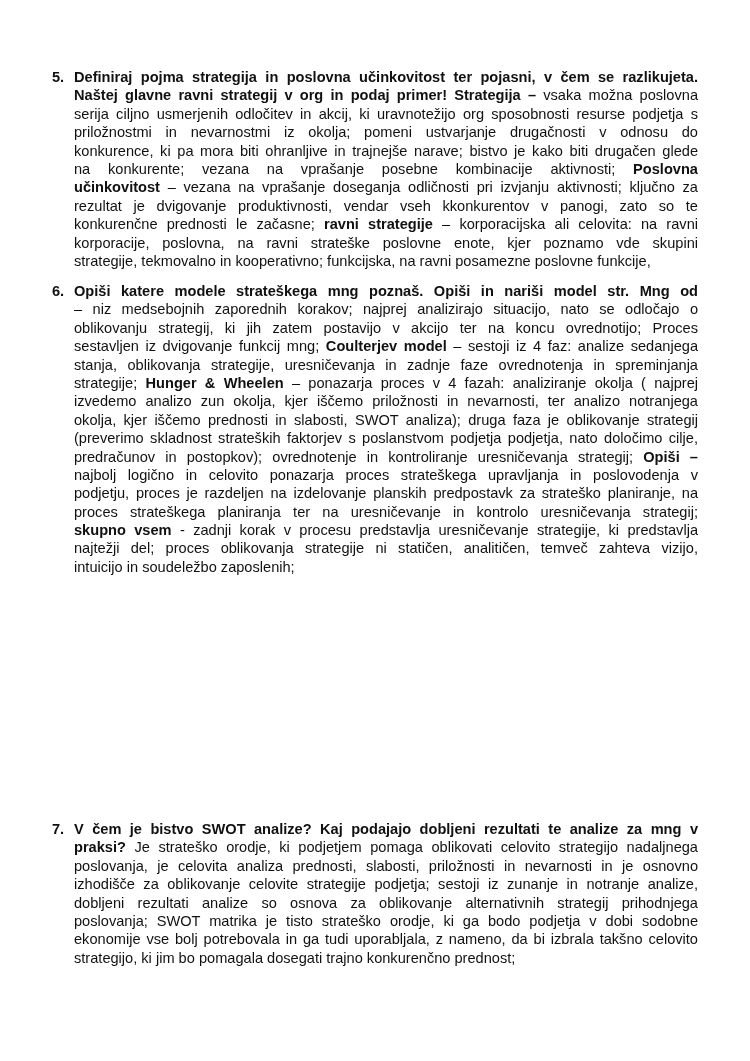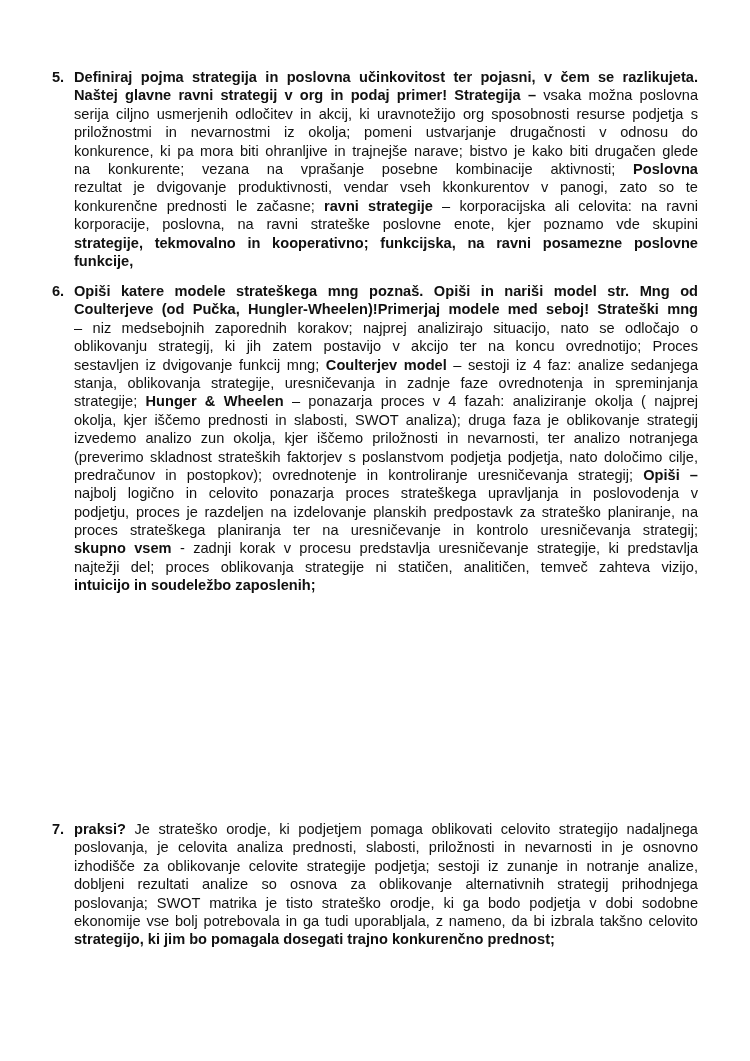--- a/index.html
+++ b/index.html
@@ -23,21 +23,21 @@
   .line {
     display: block; height: 18.4px; white-space: nowrap;
     text-align: justify; text-align-last: justify;
   }
   .line.last { text-align-last: left; }
   .b { font-weight: bold; }
   #item-5 { top: 68px; }
   #item-6 { top: 282px; }
   #item-7 { top: 820px; }
   .line-inner { display: block; width: 624px; white-space: normal; text-align: justify; text-align-last: justify; }
-  .line.last .line-inner { text-align-last: left; font-weight: bold; }
+  .line.last .line-inner { text-align-last: left; }
 </style>
 </head>
 <body>
 
 <div class="page">
 
   <div class="item" id="item-5">
     <span class="item-number">5.</span>
     <div class="item-body">
         <span class="line">
@@ -52,20 +52,23 @@
         <span class="line">
           <span class="line-inner"><span>priložnostmi in nevarnostmi iz okolja; pomeni ustvarjanje drugačnosti v odnosu do</span></span>
         </span>
         <span class="line">
           <span class="line-inner"><span>konkurence, ki pa mora biti ohranljive in trajnejše narave; bistvo je kako biti drugačen glede</span></span>
         </span>
         <span class="line">
           <span class="line-inner"><span>na konkurente; vezana na vprašanje posebne kombinacije aktivnosti; </span><span class="b">Poslovna</span></span>
         </span>
         <span class="line">
+          <span class="line-inner"><span class="b">učinkovitost</span><span> – vezana na vprašanje doseganja odličnosti pri izvjanju aktivnosti; ključno za</span></span>
+        </span>
+        <span class="line">
           <span class="line-inner"><span>rezultat je dvigovanje produktivnosti, vendar vseh kkonkurentov v panogi, zato so te</span></span>
         </span>
         <span class="line">
           <span class="line-inner"><span>konkurenčne prednosti le začasne; </span><span class="b">ravni strategije</span><span> – korporacijska ali celovita: na ravni</span></span>
         </span>
         <span class="line">
           <span class="line-inner"><span>korporacije, poslovna, na ravni strateške poslovne enote, kjer poznamo vde skupini</span></span>
         </span>
         <span class="line last">
           <span class="line-inner"><span>strategije, tekmovalno in kooperativno; funkcijska, na ravni posamezne poslovne funkcije,</span></span>
@@ -73,42 +76,39 @@
       </div>
   </div>
 
   <div class="item" id="item-6">
     <span class="item-number">6.</span>
     <div class="item-body">
         <span class="line">
           <span class="line-inner"><span class="b">Opiši katere modele strateškega mng poznaš. Opiši in nariši model str. Mng od</span></span>
         </span>
         <span class="line">
-          <span class="line-inner"><span class="b">Coulterjeve (od Pučka, Hungler-Wheelen)!Primerjaj modele med seboj! Strateški mng</span></span>
-        </span>
-        <span class="line">
           <span class="line-inner"><span>– niz medsebojnih zaporednih korakov; najprej analizirajo situacijo, nato se odločajo o</span></span>
         </span>
         <span class="line">
           <span class="line-inner"><span>oblikovanju strategij, ki jih zatem postavijo v akcijo ter na koncu ovrednotijo; Proces</span></span>
         </span>
         <span class="line">
           <span class="line-inner"><span>sestavljen iz dvigovanje funkcij mng; </span><span class="b">Coulterjev model</span><span> – sestoji iz 4 faz: analize sedanjega</span></span>
         </span>
         <span class="line">
           <span class="line-inner"><span>stanja, oblikovanja strategije, uresničevanja in zadnje faze ovrednotenja in spreminjanja</span></span>
         </span>
         <span class="line">
           <span class="line-inner"><span>strategije; </span><span class="b">Hunger &amp; Wheelen</span><span> – ponazarja proces v 4 fazah: analiziranje okolja ( najprej</span></span>
         </span>
         <span class="line">
-          <span class="line-inner"><span>okolja, kjer iščemo prednosti in slabosti, SWOT analiza); druga faza je oblikovanje strategij</span></span>
+          <span class="line-inner"><span>izvedemo analizo zun okolja, kjer iščemo priložnosti in nevarnosti, ter analizo notranjega</span></span>
         </span>
         <span class="line">
-          <span class="line-inner"><span>izvedemo analizo zun okolja, kjer iščemo priložnosti in nevarnosti, ter analizo notranjega</span></span>
+          <span class="line-inner"><span>okolja, kjer iščemo prednosti in slabosti, SWOT analiza); druga faza je oblikovanje strategij</span></span>
         </span>
         <span class="line">
           <span class="line-inner"><span>(preverimo skladnost strateških faktorjev s poslanstvom podjetja podjetja, nato določimo cilje,</span></span>
         </span>
         <span class="line">
           <span class="line-inner"><span>predračunov in postopkov); ovrednotenje in kontroliranje uresničevanja strategij; </span><span class="b">Opiši –</span></span>
         </span>
         <span class="line">
           <span class="line-inner"><span>najbolj logično in celovito ponazarja proces strateškega upravljanja in poslovodenja v</span></span>
         </span>
@@ -127,20 +127,23 @@
         <span class="line last">
           <span class="line-inner"><span>intuicijo in soudeležbo zaposlenih;</span></span>
         </span>
       </div>
   </div>
 
   <div class="item" id="item-7">
     <span class="item-number">7.</span>
     <div class="item-body">
         <span class="line">
+          <span class="line-inner"><span class="b">V čem je bistvo SWOT analize? Kaj podajajo dobljeni rezultati te analize za mng v</span></span>
+        </span>
+        <span class="line">
           <span class="line-inner"><span class="b">praksi?</span><span> Je strateško orodje, ki podjetjem pomaga oblikovati celovito strategijo nadaljnega</span></span>
         </span>
         <span class="line">
           <span class="line-inner"><span>poslovanja, je celovita analiza prednosti, slabosti, priložnosti in nevarnosti in je osnovno</span></span>
         </span>
         <span class="line">
           <span class="line-inner"><span>izhodišče za oblikovanje celovite strategije podjetja; sestoji iz zunanje in notranje analize,</span></span>
         </span>
         <span class="line">
           <span class="line-inner"><span>dobljeni rezultati analize so osnova za oblikovanje alternativnih strategij prihodnjega</span></span>

